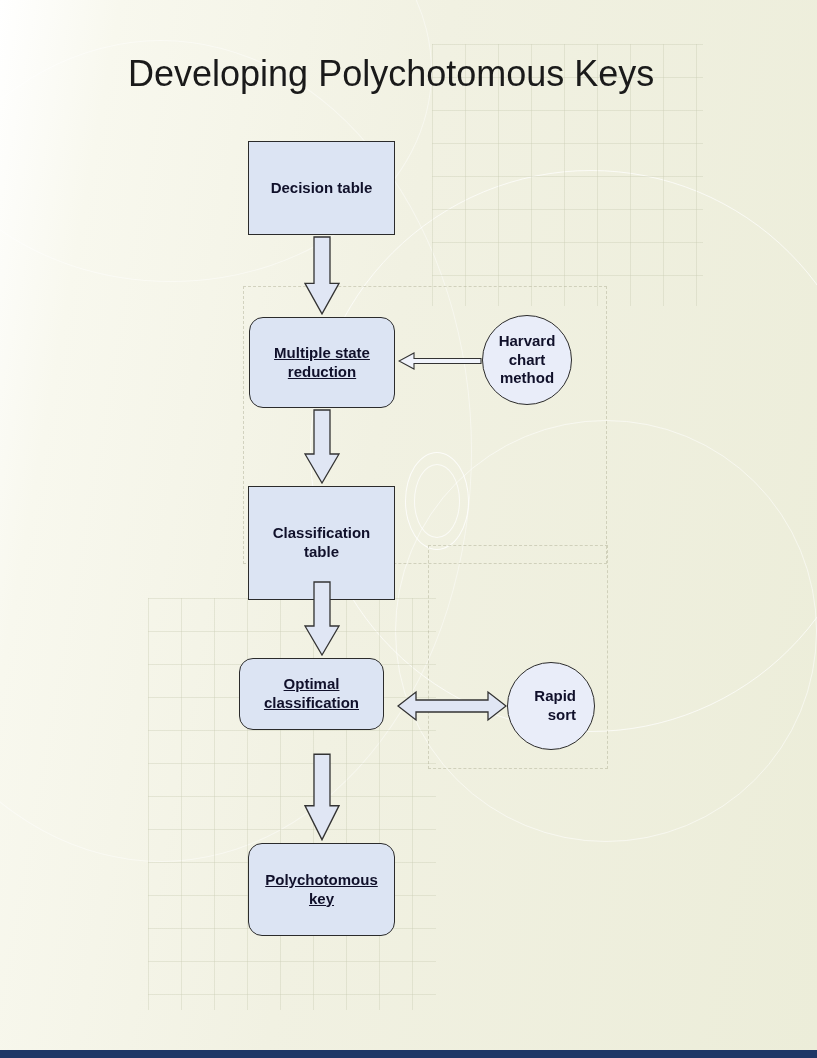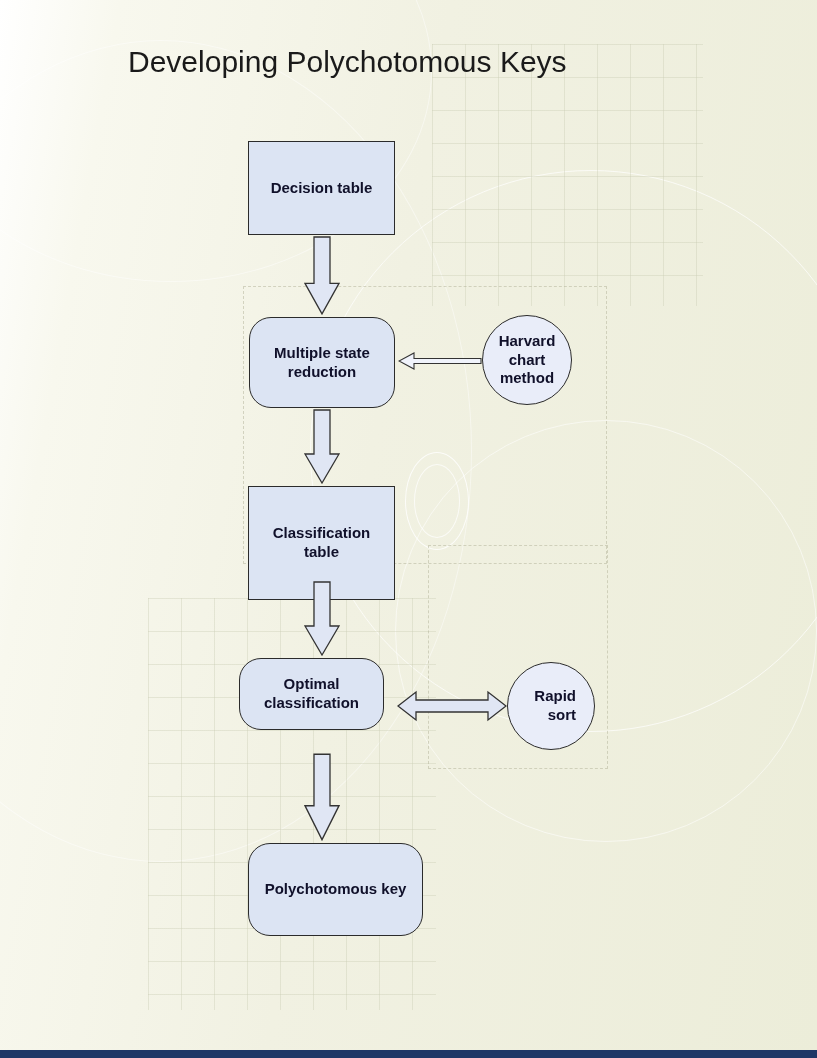--- a/index.html
+++ b/index.html
@@ -14,43 +14,43 @@
   .decor{position:absolute;pointer-events:none;}
   .ellipse{border:1.5px solid rgba(255,255,255,0.7);border-radius:50%;}
   .grid{
     background-image:
       repeating-linear-gradient(to right, rgba(200,203,178,0.38) 0 1px, transparent 1px 33px),
       repeating-linear-gradient(to bottom, rgba(200,203,178,0.38) 0 1px, transparent 1px 33px);
   }
   .dashed{border:1px dashed rgba(178,178,152,0.5);}
   
   #title{
-    position:absolute;left:128px;top:45px;
-    font-size:30px;color:var(--title-color,#1a1a1a);
+    position:absolute;left:128px;top:53px;
+    font-size:36px;color:var(--title-color,#1a1a1a);
     white-space:nowrap;
   }
   
   .node{
     position:absolute;
     display:flex;align-items:center;justify-content:center;
     text-align:center;
     background:var(--node-fill,#dce4f3);
     border:1.2px solid var(--node-border,#2b2b2b);
     font-weight:bold;font-size:15px;line-height:1.25;
     color:var(--node-text,#10102a);
     box-sizing:border-box;
     padding:20px 10px;
   }
-  .rounded{border-radius:22px;}
+  .rounded{border-radius:14px;text-decoration:underline;}
   .circle{border-radius:50%;background:var(--circle-fill,#e9edf9);padding:4px;}
   #node-decision{left:248px;top:141px;width:147px;height:94px;}
   #node-reduction{left:249px;top:317px;width:146px;height:91px;}
   #node-classtable{left:248px;top:486px;width:147px;height:114px;}
   #node-optimal{left:239px;top:658px;width:145px;height:72px;}
-  #node-polykey{left:248px;top:843px;width:175px;height:93px;}
+  #node-polykey{left:248px;top:843px;width:147px;height:93px;}
   #node-harvard{left:482px;top:315px;width:90px;height:90px;}
   #node-rapid{left:507px;top:662px;width:88px;height:88px;text-align:right;}
   #node-rapid span{display:inline-block;max-width:50px;}
   
   .arrow{position:absolute;}
   .arrow polygon{
     fill:var(--arrow-fill,#e0e6f4);
     stroke:var(--arrow-stroke,#333333);
     stroke-width:1.3;
     stroke-linejoin:miter;

